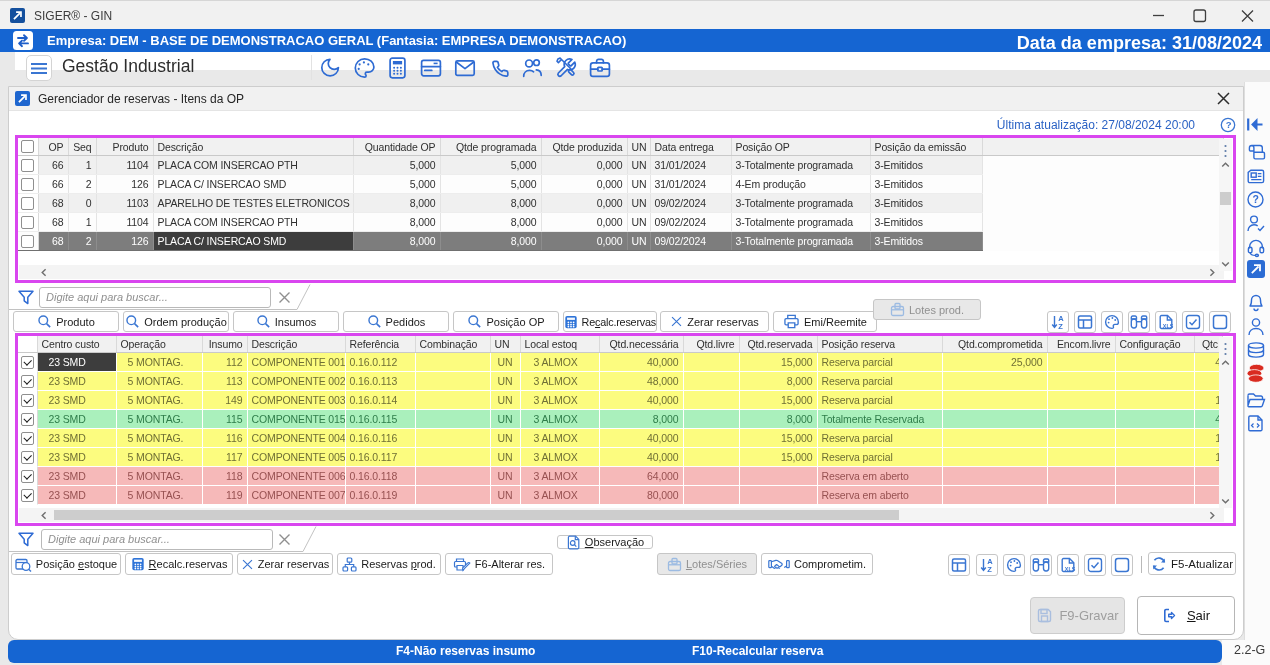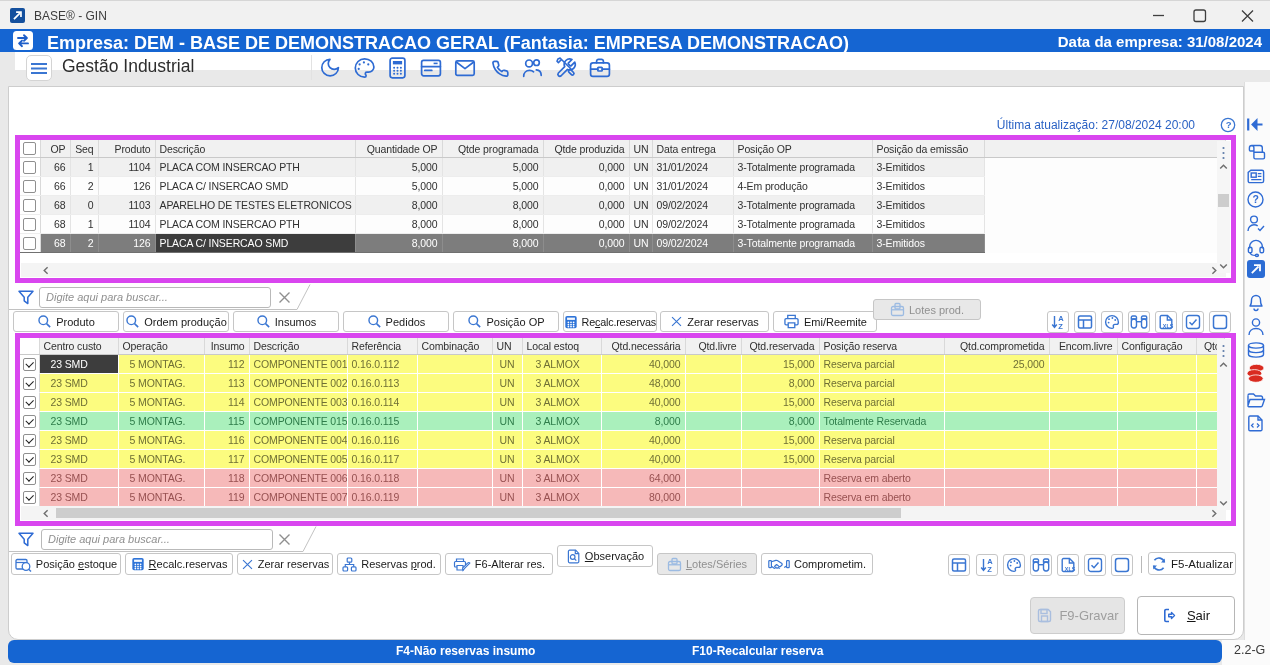--- a/index.html
+++ b/index.html
@@ -1,32 +1,32 @@
 <!DOCTYPE html>
 <html><head><meta charset="utf-8"><style>
 *{margin:0;padding:0;box-sizing:border-box}
 html,body{width:1270px;height:665px;overflow:hidden;background:#e9e9e9;font-family:"Liberation Sans",sans-serif}
 .abs{position:absolute}
 
 #titlebar{left:0;top:0;width:1270px;height:29px;background:#f1f1f1;border-top:1px solid #d6d6d6}
 #titlebar .t{position:absolute;left:34px;top:8px;font-size:12px;color:#3c3c3c}
 #bluebar{left:0;top:29px;width:1270px;height:23px;background:#1565d2;color:#fff}
-#bluebar .t{position:absolute;left:47px;top:4px;font-size:18px;font-weight:bold}
-#bluebar .d{position:absolute;right:8px;top:4px;font-size:15px;font-weight:bold}
+#bluebar .t{position:absolute;left:47px;top:4px;font-size:13px;font-weight:bold}
+#bluebar .d{position:absolute;right:8px;top:4px;font-size:18px;font-weight:bold}
 #toolbar{left:15px;top:52px;width:1270px;height:18px;background:#fff}
 #hamb{position:absolute;left:11px;top:3px;width:26px;height:26px;border:1px solid #d4d4d4;border-radius:5px;background:#fff}
 #gestao{position:absolute;left:47px;top:4px;font-size:17.5px;color:#2d2d2d}
 #tsep{position:absolute;left:296px;top:3px;width:1px;height:25px;background:#e2e2e2}
 
 #win{left:8px;top:86px;width:1236px;height:554px;background:#fff;border:1px solid #cdcdcd;border-radius:0 0 10px 10px}
 #wtitle{left:0;top:0;width:1234px;height:24px;background:#f1f1f1;border-bottom:1px solid #e4e4e4}
 #wtitle .t{position:absolute;left:29px;top:5px;font-size:12px;color:#262626}
 #ultima{right:48px;top:31px;font-size:12px;color:#2a62c4}
 
-.tbox{border:5px solid #d946ef;background:#fff}
+.tbox{border:3px solid #d946ef;background:#fff}
 table.g{border-collapse:collapse;table-layout:fixed;font-size:10.5px;letter-spacing:-0.12px;color:#303030}
 table.g th{font-weight:normal;background:#f1f1f1;border-right:1px solid #d9d9d9;border-bottom:1px solid #c9c9c9;height:16px;padding:0 4px;text-align:left;overflow:hidden;white-space:nowrap}
 table.g td{height:18px;padding:0 4px;overflow:hidden;white-space:nowrap}
 table.t1 td{border-right:1px solid #e4e4e4;border-bottom:1px solid #ededed}
 tr.ra td{background:#f0f0f0}
 tr.rb td{background:#fdfdfd}
 table.g td.num,table.g th.num{text-align:right}
 table.g td.cb{background:#fff;border-right:1px solid #d9d9d9;padding:0;text-align:center}
 tr.sel td{background:#7d7d7d;color:#fff;border-right:1px solid #8d8d8d;border-bottom:1px solid #707070}
 tr.sel td.fc{background:#3d3d3d}
@@ -147,21 +147,21 @@
         <text x="5.7" y="11.4" font-family="Liberation Sans" font-size="9.5" font-weight="bold" fill="#3a76d2">?</text>
       </symbol>
 </defs>
 </svg>
 
 <div class="abs" id="titlebar">
   <svg class="abs" style="left:10px;top:7px" width="15" height="15">
       <rect width="15" height="15" rx="2" fill="#14509e"></rect>
       <use href="#arrne" width="15" height="15"></use>
     </svg>
-  <div class="t">BASE® - GIN</div>
+  <div class="t">SIGER® - GIN</div>
   <svg class="abs" style="left:1150px;top:6px" width="120" height="17">
     <path d="M3 8.5 h11" stroke="#3f3f3f" stroke-width="1.3"></path>
     <rect x="44" y="3" width="11.5" height="11.5" rx="2" fill="none" stroke="#3f3f3f" stroke-width="1.3"></rect>
     <path d="M92 3.5 L103 14.5 M103 3.5 L92 14.5" stroke="#3f3f3f" stroke-width="1.3"></path>
   </svg>
 </div>
 
 <div class="abs" id="bluebar">
   <svg class="abs" style="left:13px;top:2px" width="20" height="19">
       <rect x="0" y="0" width="20" height="19" rx="3.5" fill="#fff"></rect>
@@ -238,20 +238,30 @@
     <g transform="translate(271,1)">
         <rect x="1.6" y="5.8" width="18.8" height="13.6" rx="2.4"></rect>
         <path d="M7.6 5.8 V4.3 a1.9 1.9 0 0 1 1.9 -1.9 h3 a1.9 1.9 0 0 1 1.9 1.9 V5.8"></path>
         <path d="M1.6 12.2 H8.8 M13.2 12.2 H20.4"></path>
         <rect x="8.8" y="10.4" width="4.4" height="3.6" rx=".7"></rect>
       </g>
   </svg>
 </div>
 
 <div class="abs" id="win">
+  <div class="abs" id="wtitle">
+    <svg class="abs" style="left:6px;top:4px" width="15" height="15">
+        <rect width="15" height="15" rx="2" fill="#1e66cf"></rect>
+        <use href="#arrne" width="15" height="15"></use>
+      </svg>
+    <div class="t">Gerenciador de reservas - Itens da OP</div>
+    <svg class="abs" style="left:1207px;top:4px" width="15" height="15">
+        <path d="M2 2 L13 13 M13 2 L2 13" stroke="#2c2c2c" stroke-width="1.5"></path>
+      </svg>
+  </div>
   <div class="abs" id="ultima">Última atualização: 27/08/2024 20:00</div>
   <svg class="abs" style="left:1211px;top:30px" width="16" height="16">
       <use href="#help" width="16" height="16"></use>
     </svg>
 
   <div class="abs tbox" id="grid1" style="left:6px;top:48px;width:1221px;height:148px">
     <table class="g t1" style="width:1206px">
       <colgroup>
           <col style="width:20px">
           <col style="width:30px">
@@ -544,21 +554,21 @@
             <td>Reserva parcial</td>
             <td></td>
             <td></td>
             <td></td>
             <td></td>
           </tr>
       <tr class="ry">
             <td class="cb"><span class="ckb ck"></span></td>
             <td style="padding-left:11px">23 SMD</td>
             <td style="padding-left:11px">5 MONTAG.</td>
-            <td class="num">114</td>
+            <td class="num">149</td>
             <td>COMPONENTE 003</td>
             <td>0.16.0.114</td>
             <td></td>
             <td style="padding-left:7px">UN</td>
             <td style="padding-left:13px">3 ALMOX</td>
             <td class="num">40,000</td>
             <td></td>
             <td class="num">15,000</td>
             <td>Reserva parcial</td>
             <td></td>
@@ -730,21 +740,21 @@
       <span>Reservas <span class="u">p</span>rod.</span>
     </div>
   <div class="btn" style="left:436px;top:466px;width:108px;height:22px"><svg width="18" height="15">
         <g fill="none" stroke="#3a76d2" stroke-width="1.2">
           <path d="M3.5 4.5 V2 h7 v2.5"></path>
           <rect x="1.5" y="4.5" width="11" height="5.5" rx="1"></rect>
           <path d="M4 8.5 h6 v4.5 h-6 Z" fill="#fff"></path>
           <path d="M16.8 6.2 l-5.2 5.2 l-1.6 2.1 l-.4 -2.4 l5.2 -5.2 a1.35 1.35 0 0 1 2 0 Z" fill="#fff" stroke-width="1.1"></path>
         </g>
       </svg>F6-Alterar res.</div>
-  <div class="btn" style="left:548px;top:458px;width:96px;height:22px">
+  <div class="btn" style="left:548px;top:448px;width:96px;height:14px">
       <svg width="15" height="15">
         <g fill="none" stroke="#3a76d2" stroke-width="1.2">
           <path d="M3.6 1.2 h6 l3.2 3.2 V12.6 a1.2 1.2 0 0 1 -1.2 1.2 H3.6 a1.2 1.2 0 0 1 -1.2 -1.2 V2.4 A1.2 1.2 0 0 1 3.6 1.2 Z"></path>
           <path d="M9.3 1.2 V4.6 h3.5"></path>
           <circle cx="6.7" cy="8" r="2.3"></circle>
           <path d="M8.4 9.7 L10.3 11.6"></path>
         </g>
       </svg>
       <span><span class="u">O</span>bservação</span>
     </div>

